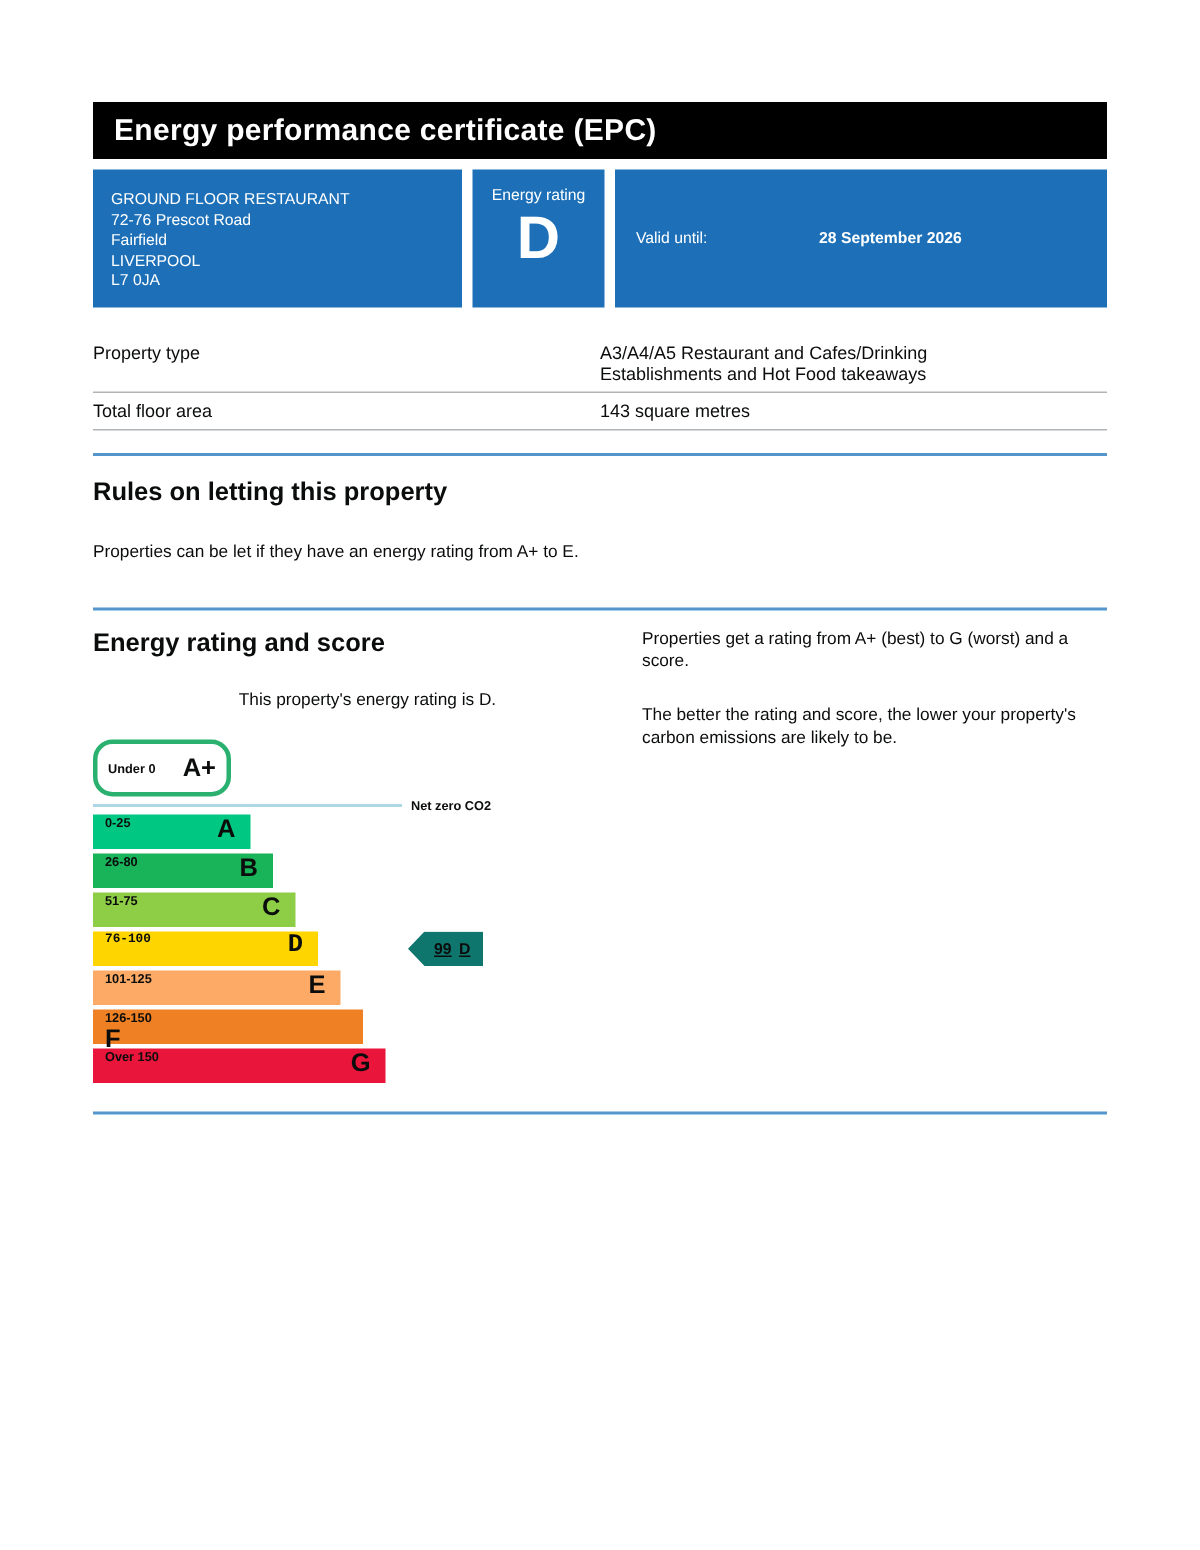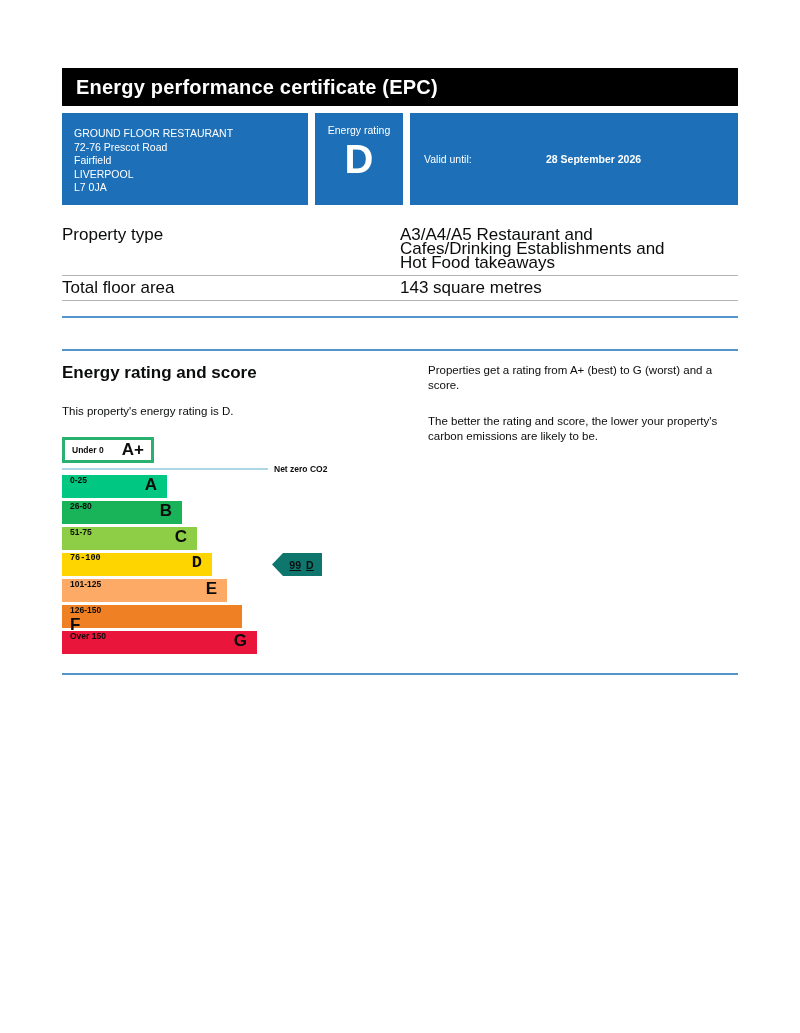--- a/index.html
+++ b/index.html
@@ -25,44 +25,44 @@
   .rating-box { width:88px; text-align:center; padding-top:11px; }
   .rating-box .rb-label { font-size:10.5px; }
   .rating-box .rb-value { font-size:40px; font-weight:bold; line-height:44px; margin-top:1px; }
   .validity { flex:1; display:flex; flex-direction:row; gap:6px; }
   .v-row { flex:1; display:flex; align-items:center; padding-left:14px; font-size:10.5px; }
   .v-label { width:122px; flex-shrink:0; }
   .v-value { font-weight:bold; }
 
   
   .details { margin-top:18px; }
-  .d-row { display:flex; padding:5px 0; border-bottom:1px solid #b1b4b6; font-size:17px; line-height:14px; }
+  .d-row { display:flex; padding:5px 0; border-bottom:1px solid #b1b4b6; font-size:12px; line-height:14px; }
   .d-label { width:338px; flex-shrink:0; }
   .d-value { width:265px; }
 
   .blue-divider { border:none; border-top:2px solid #5496cb; }
   .div1 { margin-top:15px; }
   .div2 { margin-top:31px; }
   .div3 { margin-top:16px; }
 
   h2.section-h { font-size:17px; font-weight:bold; }
   .rules { margin-top:14px; }
   .rules p { margin-top:24px; font-size:11.5px; }
 
   .rating-section { margin-top:12px; display:flex; }
   .rs-left { width:366px; flex-shrink:0; }
-  .rs-left > p { margin-top:22px; font-size:11.5px; }
+  .rs-left > p { margin-top:22px; font-size:11.5px;text-align:center; }
   .rs-right { width:310px; font-size:11.5px; line-height:15px; }
   .rs-right p + p { margin-top:21px; }
 
   
   .chart { margin-top:20px; position:relative; }
   .aplus-box {
-    height:26px; background:#ffffff; display:flex; align-items:center;
-    justify-content:space-between; padding:0 7px; margin-bottom:3px;
+    height:38px; background:#ffffff; display:flex; align-items:center;
+    justify-content:space-between; padding:0 7px; margin-bottom:3px;border-radius:13px;
   }
   .band-range { font-size:8.5px; font-weight:bold; color:#0b0c0c; }
   .band-letter { font-size:17px; font-weight:bold; color:#0b0c0c; }
   .nz-row { height:6px; display:flex; align-items:center; margin-bottom:3px; }
   .nz-line { width:206px; height:2px; background:#aed7e6; }
   .nz-label { font-size:8.5px; font-weight:bold; margin-left:6px; white-space:nowrap; }
   .band-row { position:relative; height:23px; margin-bottom:3px; }
   .band {
     height:23px; display:flex; align-items:flex-start; justify-content:space-between;
     padding:0 10px 0 8px;
@@ -109,20 +109,24 @@
       <div class="d-value">A3/A4/A5 Restaurant and Cafes/Drinking Establishments and Hot Food takeaways</div>
     </div>
     <div class="d-row">
       <div class="d-label">Total floor area</div>
       <div class="d-value">143 square metres</div>
     </div>
   </section>
 
   <hr class="blue-divider div1">
 
+  <section class="rules">
+    <h2 class="section-h">Rules on letting this property</h2>
+    <p>Properties can be let if they have an energy rating from A+ to E.</p>
+  </section>
 
   <hr class="blue-divider div2">
 
   <section class="rating-section">
     <div class="rs-left">
       <h2 class="section-h">Energy rating and score</h2>
       <p>This property's energy rating is D.</p>
 
       <div class="chart">
         <div class="aplus-box" style="width: 92px; background: rgb(255, 255, 255); border: 3px solid rgb(42, 176, 111);">

